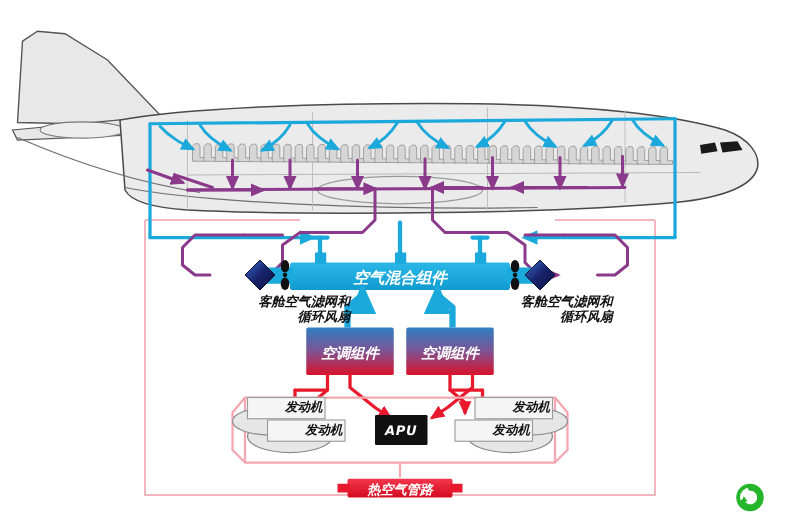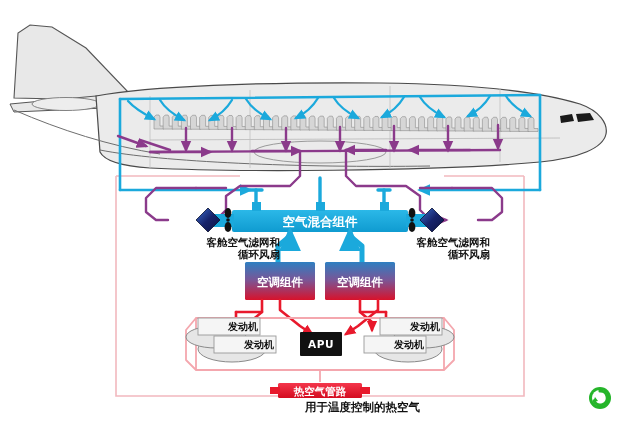--- a/index.html
+++ b/index.html
@@ -1,18 +1,18 @@
 <!DOCTYPE html>
 <html><head>
 <meta charset="utf-8">
 <style>
   html,body{margin:0;padding:0;background:#ffffff;}
   body{width:640px;height:422px;overflow:hidden;
        font-family:"DejaVu Sans","Liberation Sans",sans-serif;}
-  #stage{position:relative;width:515px;height:422px;}
+  #stage{position:relative;width:515px;height:422px;font-style:italic;}
   svg#diagram{position:absolute;left:0;top:0;width:640px;height:422px;}
   .lbl{position:absolute;color:#111;font-weight:bold;text-align:right;line-height:1.15;
        white-space:pre-line;letter-spacing:0px;}
   .lbl-side{font-size:10.5px;}
   .lbl-cap{font-size:11.5px;}
   .boxtext{font-weight:bold;fill:#ffffff;}
 </style>
 </head>
 <body>
 
@@ -299,14 +299,13 @@
 循环风扇</div>
 
   <div class="lbl lbl-side" style="left:360px;top:236px;width:130px;">客舱空气滤网和
 循环风扇</div>
 
   <div class="lbl" style="left:200px;top:321px;width:58px;font-size:10px;">发动机</div>
   <div class="lbl" style="left:216px;top:339px;width:58px;font-size:10px;">发动机</div>
   <div class="lbl" style="left:382px;top:321px;width:58px;font-size:10px;">发动机</div>
   <div class="lbl" style="left:366px;top:339px;width:58px;font-size:10px;">发动机</div>
 
-  <div class="lbl lbl-cap" style="left:220px;top:401px;width:200px;">用于温度控制的热空气</div>
 </div>
 
 </body></html>

